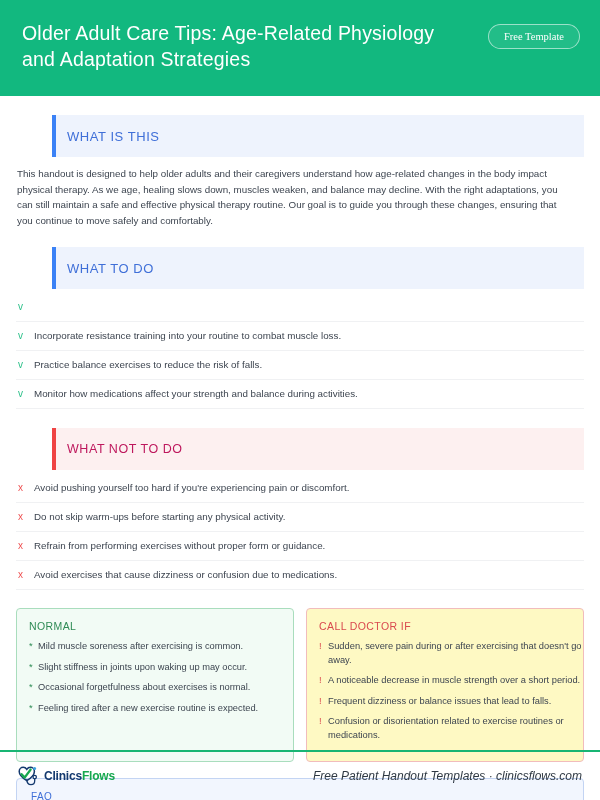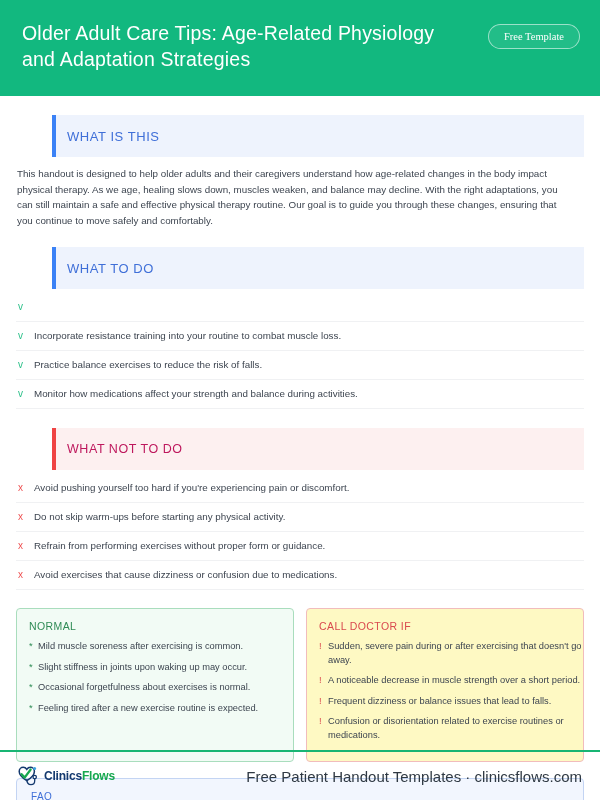--- a/index.html
+++ b/index.html
@@ -210,22 +210,23 @@
     gap: 2px;
   }
   .logo-text {
     font-size: 12px;
     font-weight: bold;
     letter-spacing: -0.2px;
   }
   .logo-clinics { color: #14396e; }
   .logo-flows { color: #17a84f; }
   .footer-right {
-    font-size: 15px;
+    font-size: 12px;
     color: #2f3943;
+    font-style: italic;
   }
 </style>
 </head>
 <body>
 
 <div class="header">
   <h1 class="header-title">Older Adult Care Tips: Age-Related Physiology and Adaptation Strategies</h1>
   <div class="badge">Free Template</div>
 </div>
 

